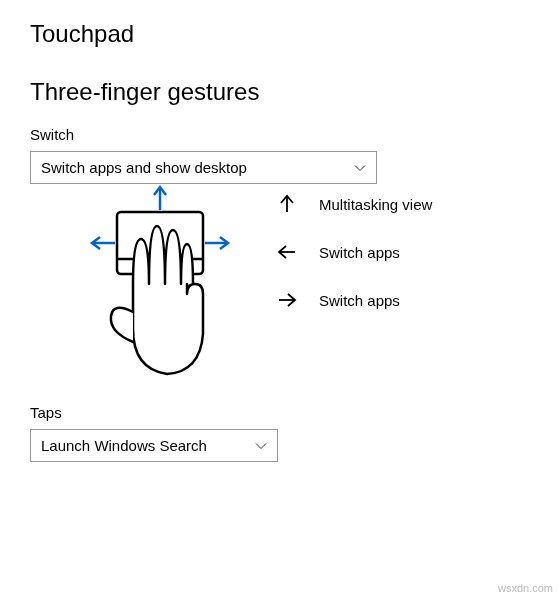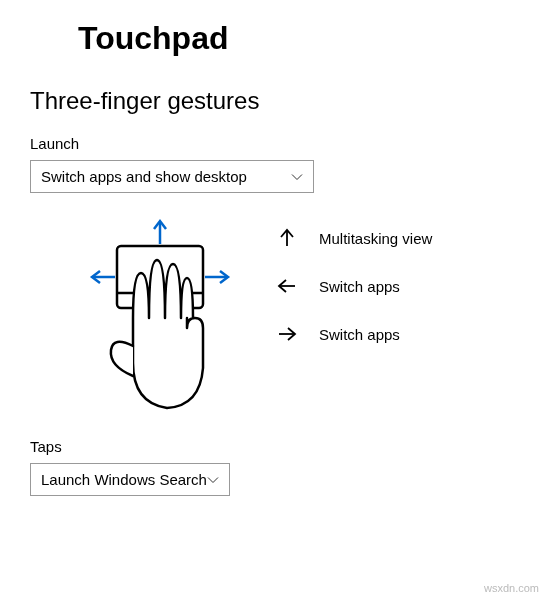--- a/index.html
+++ b/index.html
@@ -9,49 +9,47 @@
     }
     body {
       font-family: "Segoe UI", -apple-system, sans-serif;
       background: #ffffff;
       color: #000000;
       width: 559px;
       height: 600px;
       padding: 20px 30px;
     }
     .page-title {
-      font-size: 32px;
-      font-weight: 700;
+      font-size: 24px;
+      font-weight: 400;
       margin-bottom: 30px;
-      margin-left: 48px;
     }
     .section-heading {
       font-size: 24px;
       font-weight: 400;
       margin-bottom: 20px;
     }
     .field-label {
       font-size: 15px;
       font-weight: 400;
       margin-bottom: 8px;
     }
     .dropdown {
       display: flex;
       align-items: center;
       justify-content: space-between;
       border: 1px solid #999999;
       padding: 7px 10px;
       font-size: 15px;
       cursor: pointer;
       background: #ffffff;
-      width: 284px;
-      margin-bottom: 25px;
+      width: 347px;
     }
     .dropdown-small {
-      width: 200px;
+      width: 248px;
       margin-bottom: 10px;
     }
     .chevron {
       width: 12px;
       height: 12px;
       flex-shrink: 0;
     }
     .gesture-section {
       display: flex;
       align-items: flex-start;
@@ -75,34 +73,34 @@
       gap: 22px;
       font-size: 15px;
     }
     .legend-arrow {
       width: 20px;
       height: 20px;
       flex-shrink: 0;
     }
     .watermark {
       position: absolute;
-      right: 20px;
+      right: 6px;
       bottom: 6px;
       font-size: 11px;
       color: #bbbbbb;
     }
   </style>
 </head>
 <body>
 
 <h1 class="page-title">Touchpad</h1>
 
 <h2 class="section-heading">Three-finger gestures</h2>
 
-<div class="field-label">Launch</div>
+<div class="field-label">Switch</div>
 
 <div class="dropdown">
   <span>Switch apps and show desktop</span>
   <svg class="chevron" viewBox="0 0 12 12">
     <path d="M1 3.5 L6 8.5 L11 3.5" stroke="#333" stroke-width="1" fill="none"></path>
   </svg>
 </div>
 
 <div class="gesture-section">
   <svg class="gesture-illustration" viewBox="0 0 170 200">

